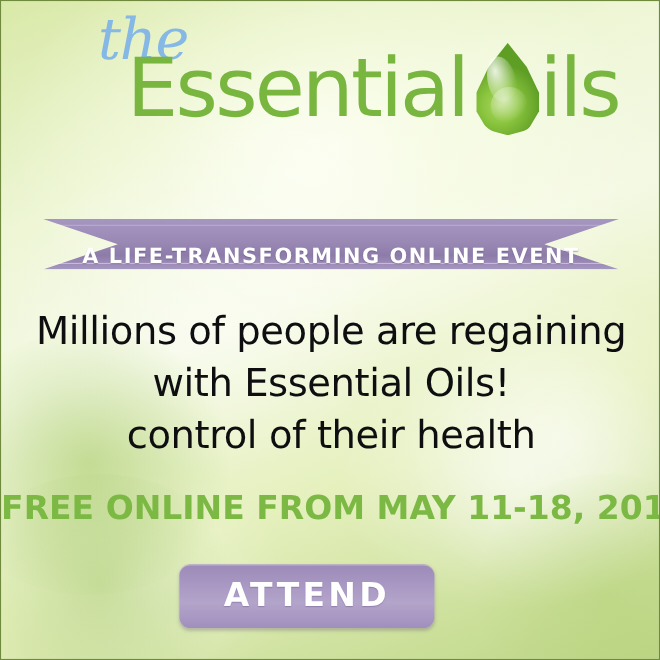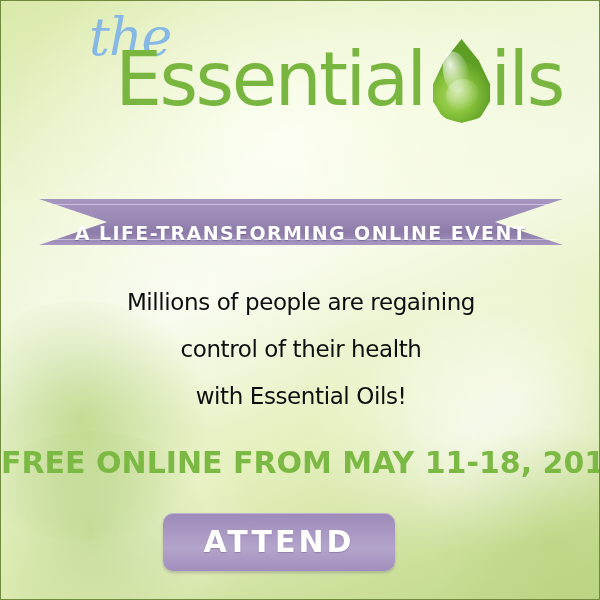--- a/index.html
+++ b/index.html
@@ -202,21 +202,21 @@
 
   
   .tagline {
     position: absolute;
     left: 0;
     top: 278px;
     width: 600px;
     text-align: center;
     color: #0e0e10;
     font-family: "DejaVu Sans", sans-serif;
-    font-size: 23px;
+    font-size: 35px;
     font-weight: 400;
     line-height: 47px;
     letter-spacing: -0.4px;
   }
   .tagline-line { display: block; white-space: nowrap; }
 
   
   .date-line {
     position: absolute;
     left: 0;
@@ -273,21 +273,21 @@
   </div>
 
   <div class="ribbon">
     <div class="ribbon-shape"></div>
     <div class="ribbon-inner"></div>
     <div class="ribbon-label">A LIFE-TRANSFORMING ONLINE EVENT</div>
   </div>
 
   <div class="tagline">
     <span class="tagline-line">Millions of people are regaining</span>
+    <span class="tagline-line">with Essential Oils!</span>
     <span class="tagline-line">control of their health</span>
-    <span class="tagline-line">with Essential Oils!</span>
   </div>
 
   <div class="date-line">FREE ONLINE FROM MAY 11-18, 2015</div>
 
   <button class="attend-button">ATTEND</button>
 
 </div>
 
 </body></html>

